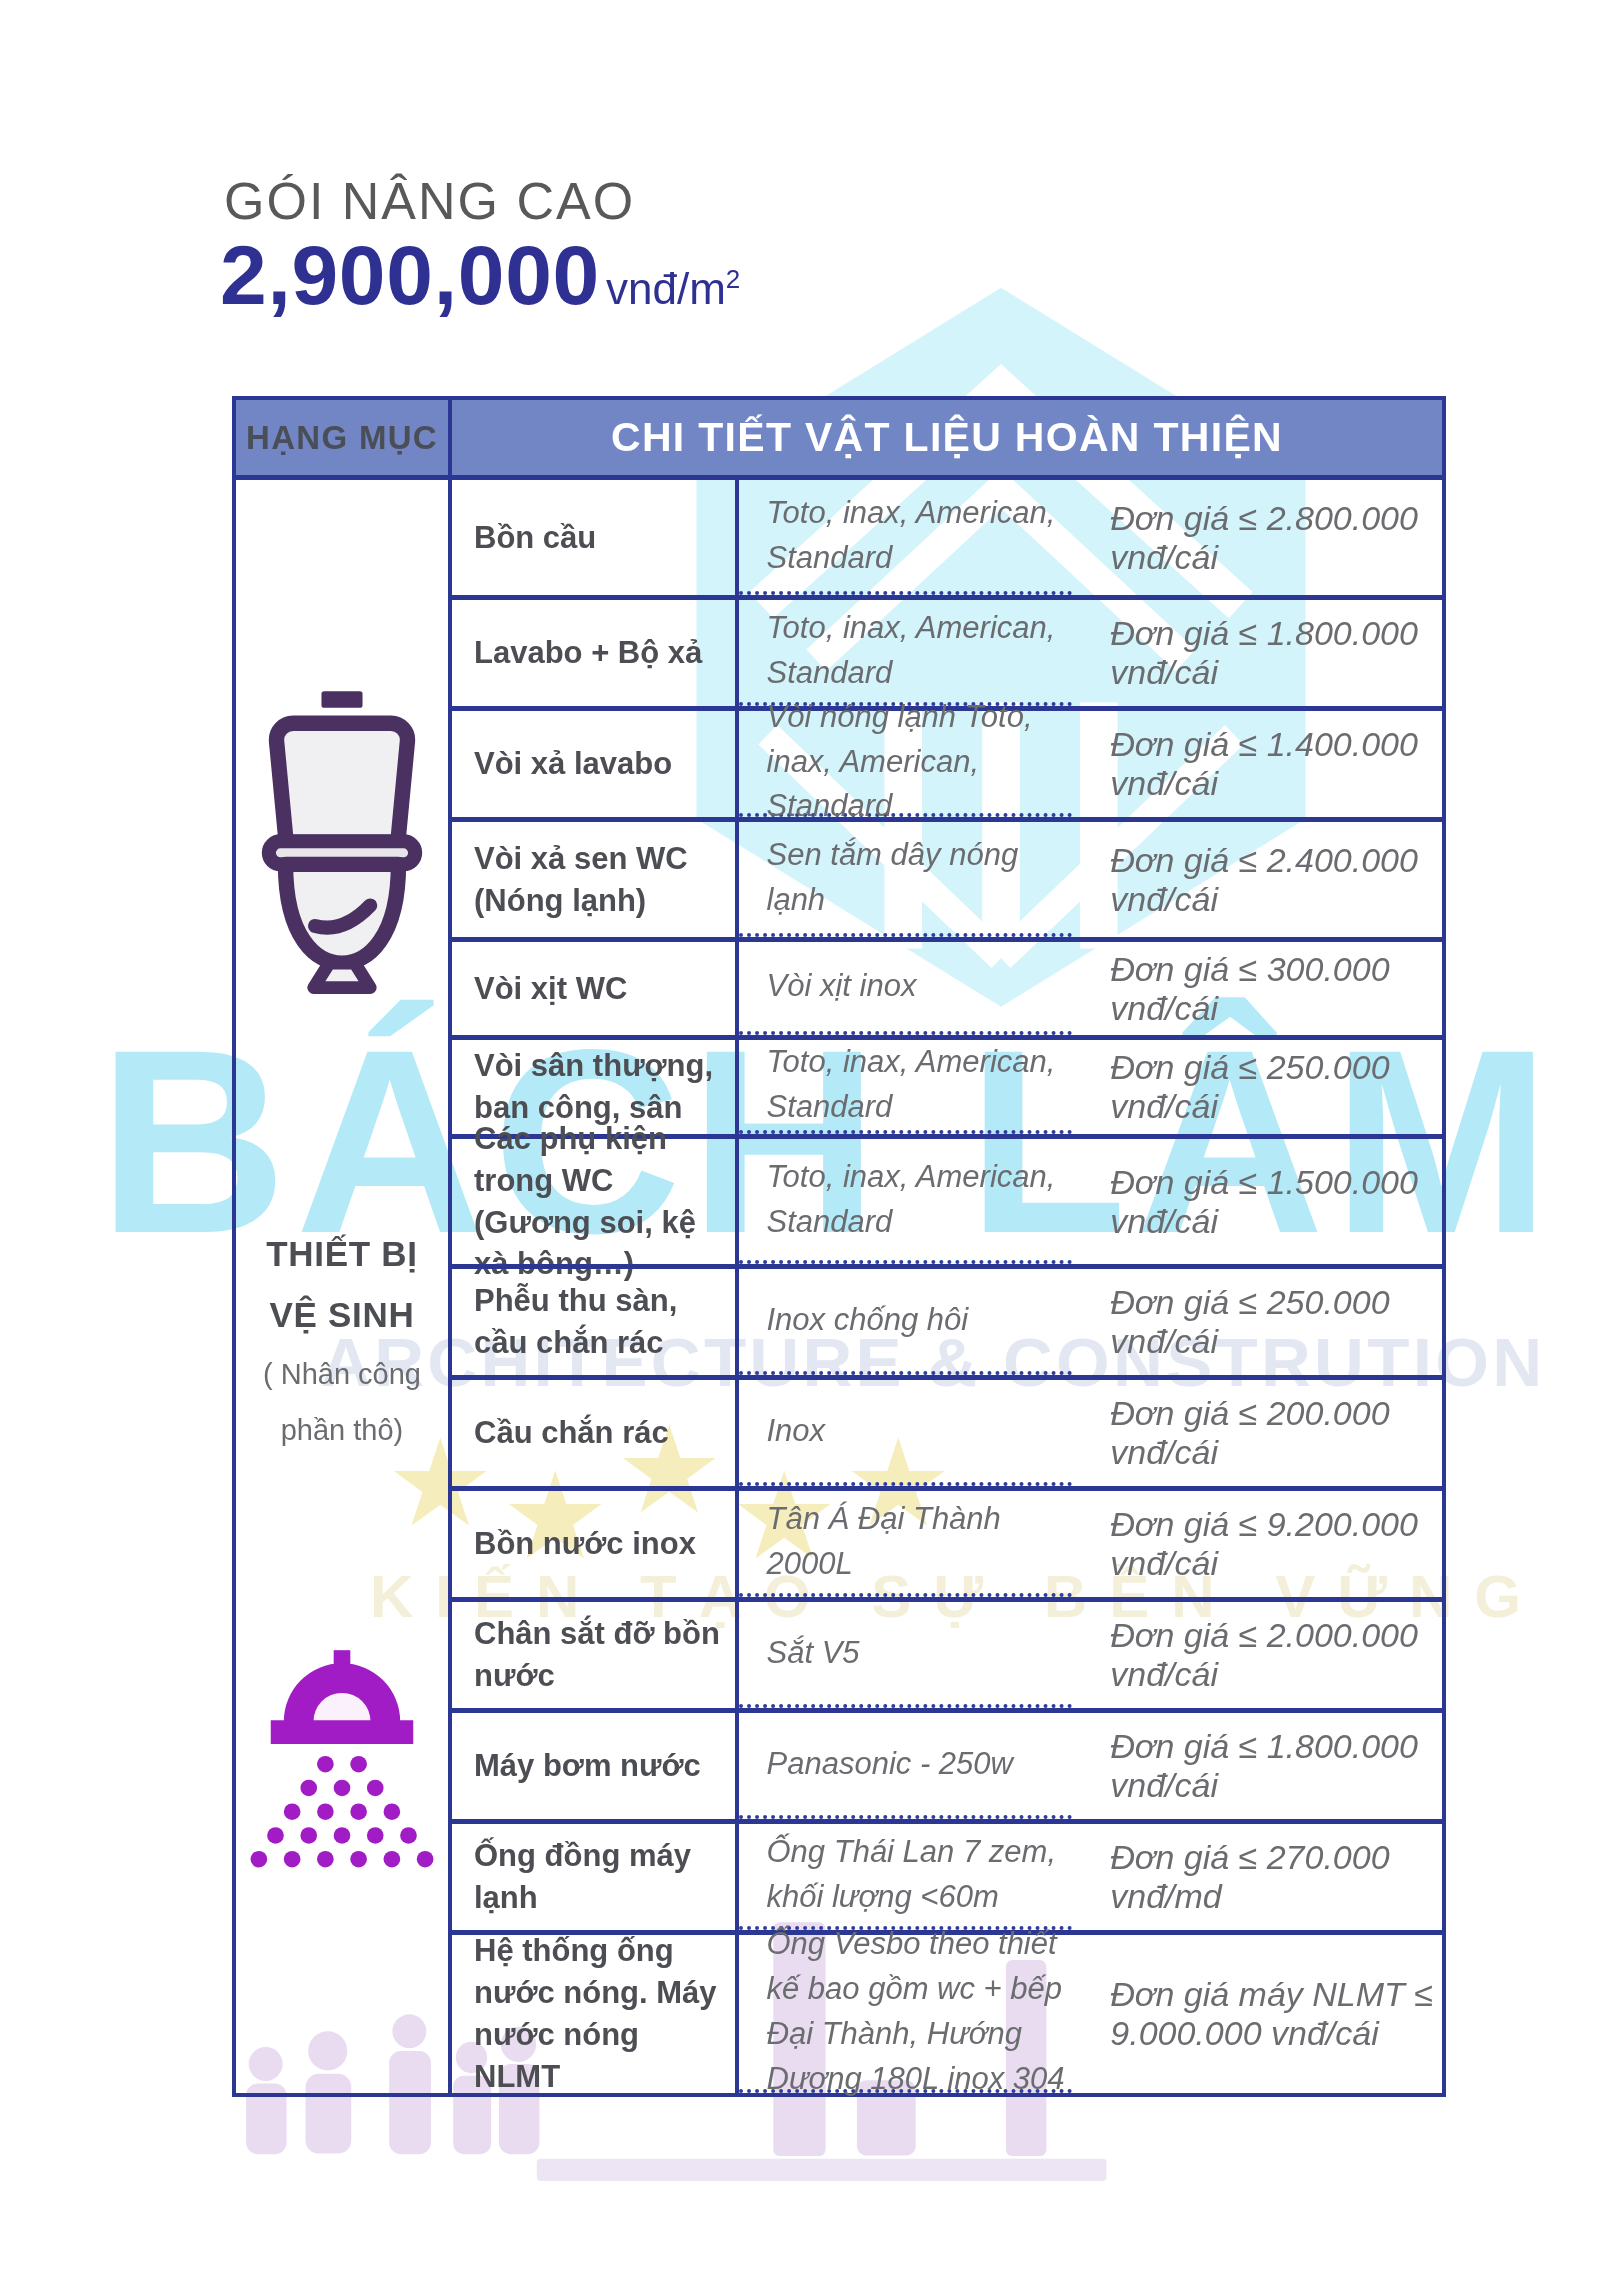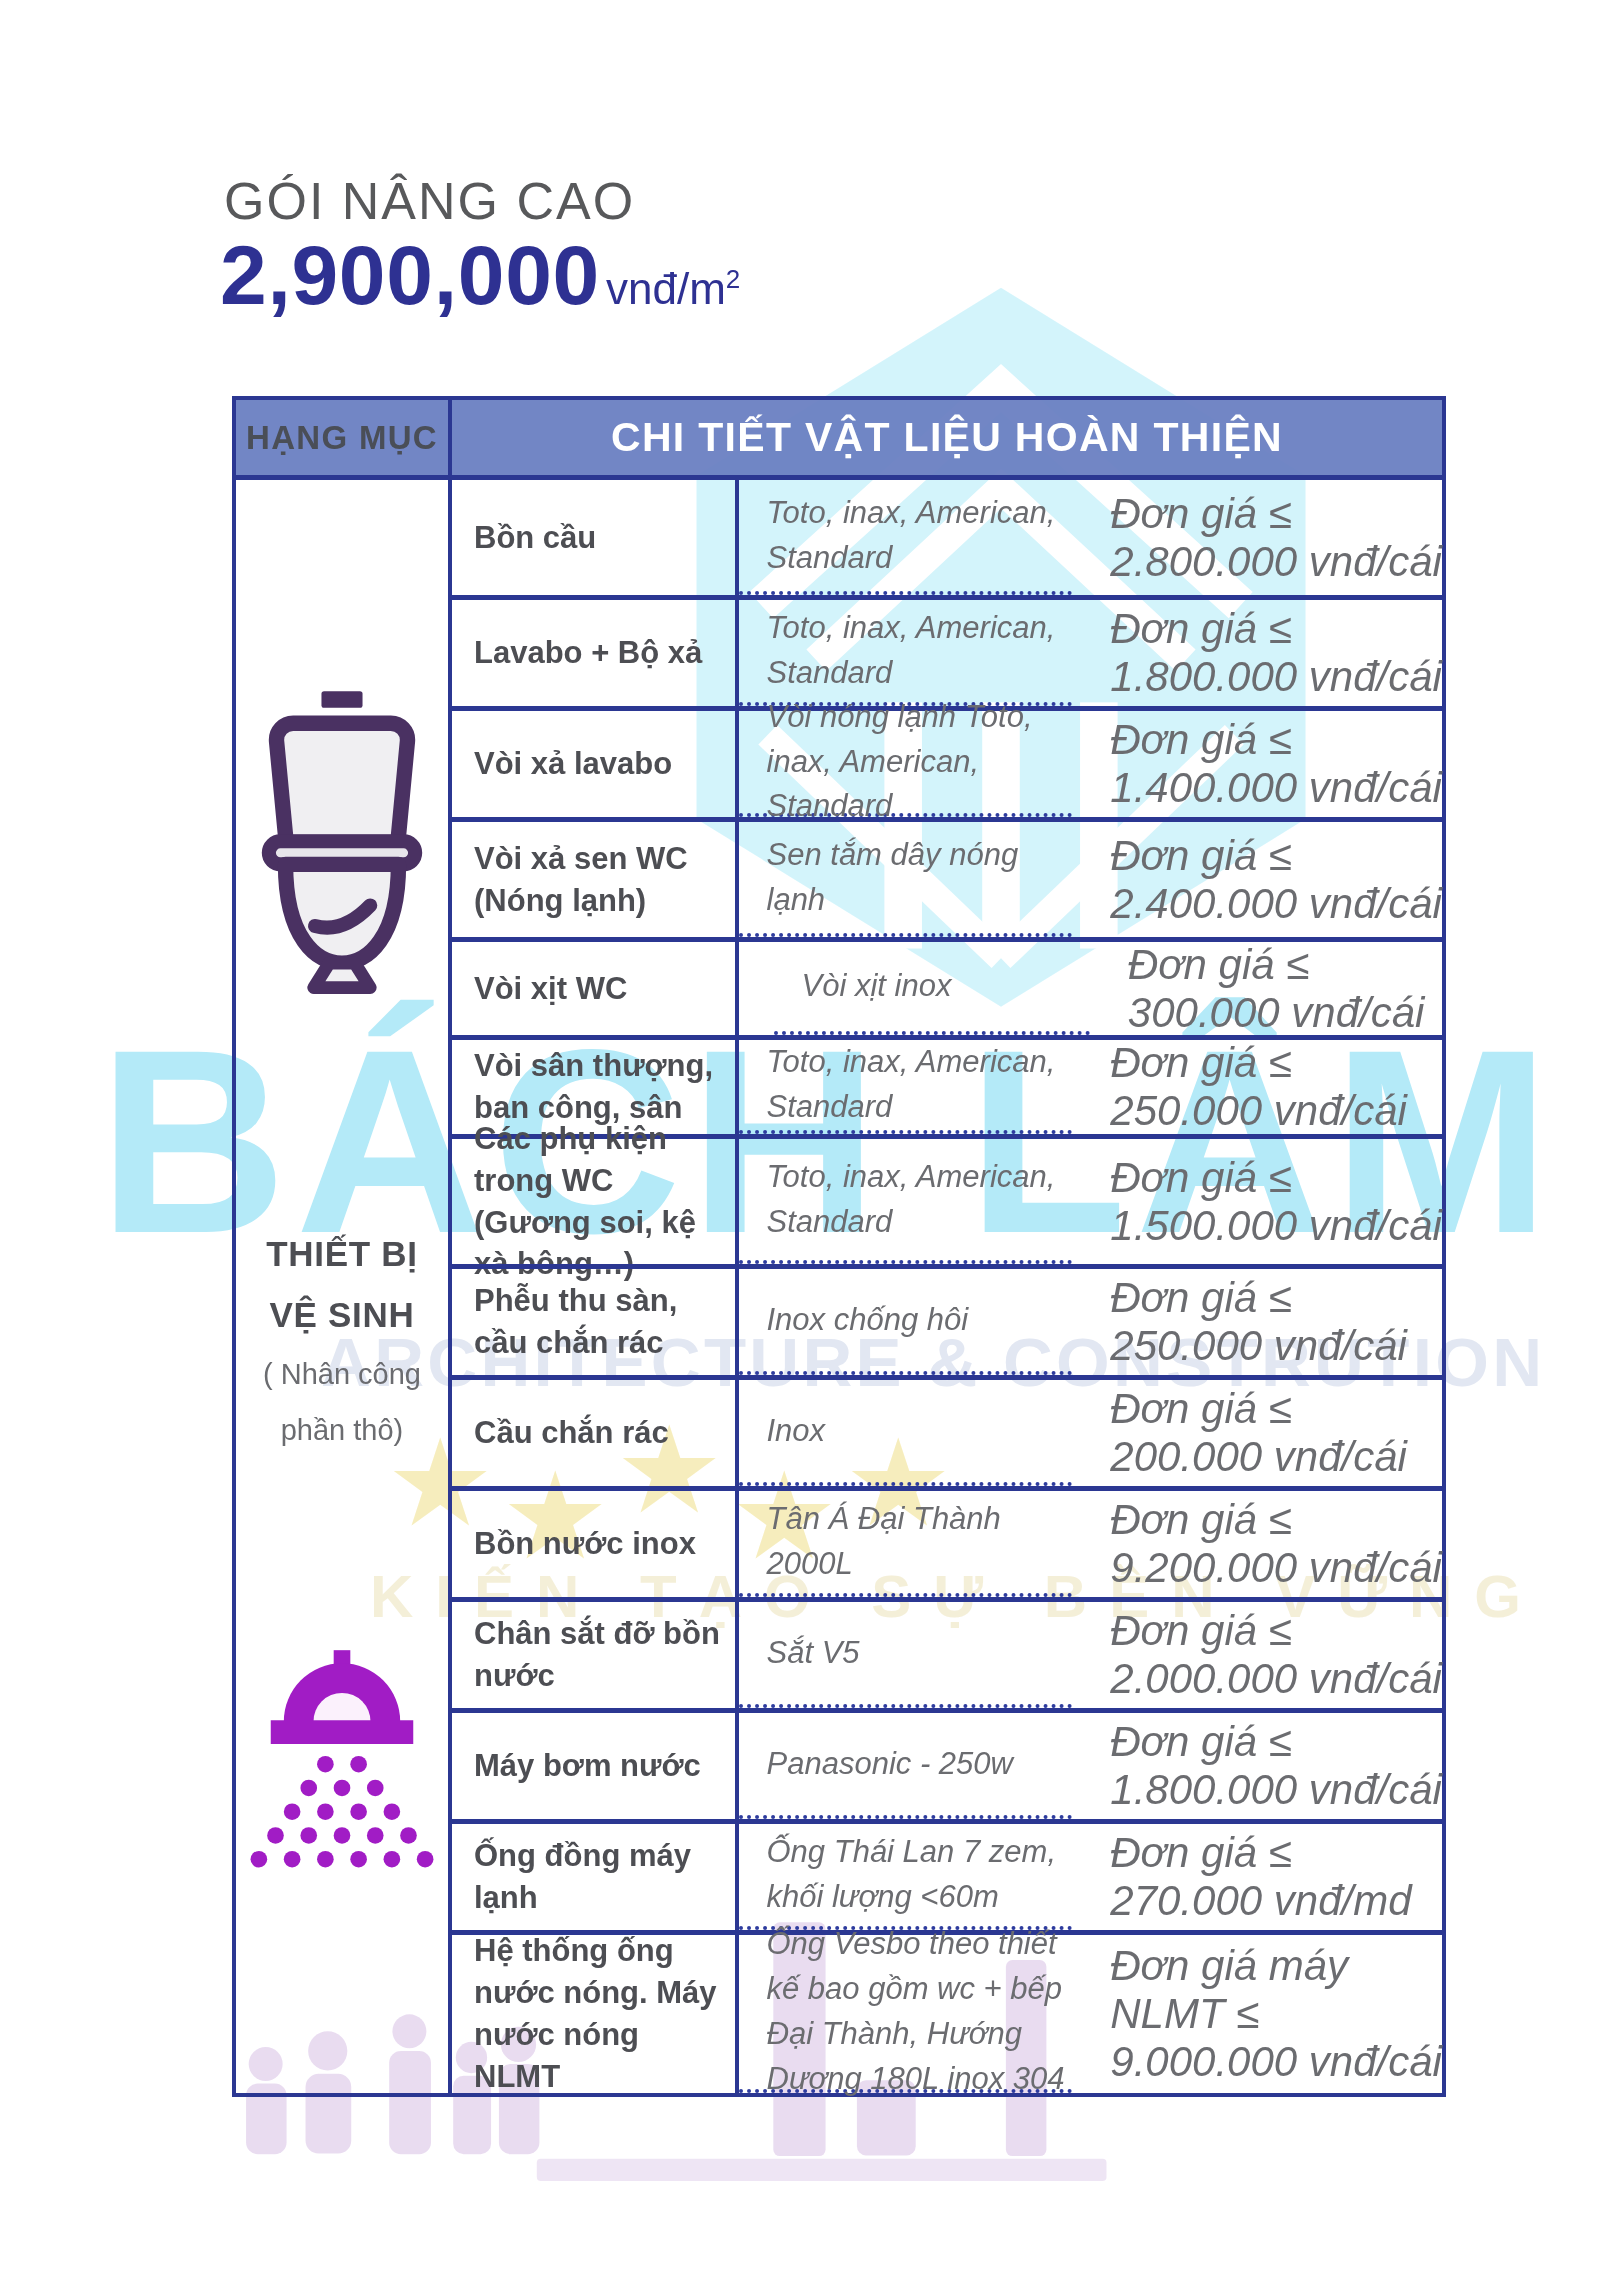--- a/index.html
+++ b/index.html
@@ -35,34 +35,34 @@
   .th1{width:216px;box-sizing:border-box;border-right:4.6px solid #2b3792;display:flex;align-items:center;
        justify-content:center;font-size:33px;font-weight:600;color:#4a4e57;letter-spacing:1.3px;}
   .th2{flex:1;display:flex;align-items:center;justify-content:center;color:#ffffff;font-weight:700;
        font-size:41px;letter-spacing:1.3px;}
   .tbody{display:flex;}
   .cat-cell{width:216px;box-sizing:border-box;border-right:4.6px solid #2b3792;position:relative;}
   .rows{flex:1;display:flex;flex-direction:column;}
   .t-row{display:flex;height:111px;box-sizing:border-box;border-top:5.2px solid #2b3792;}
   .t-row:nth-child(1){border-top:none;height:115px;}
   .t-row:nth-child(4){height:120px;}
-  .t-row:nth-child(5){height:98px;gap:35px;}
+  .t-row:nth-child(5){height:98px;}
   .t-row:nth-child(6){height:99px;}
   .t-row:nth-child(7){height:130px;}
   .t-row:nth-child(14){height:163px;}
   .name{width:287px;box-sizing:border-box;border-right:4.6px solid #2b3792;display:flex;align-items:center;
         padding:5.2px 11.8px 5.2px 22px;font-weight:700;font-size:31px;color:#4d4e53;line-height:1.35;}
   .detail{flex:1;display:flex;flex-direction:row;}
   .desc{flex:1 1 50%;display:flex;flex-direction:column;justify-content:center;margin-right:10.5px;
         padding-left:27.5px;border-bottom:4.6px dotted #2e3c9e;box-sizing:border-box;
         font-style:italic;font-size:31px;color:#6b6c70;}
   .desc span{display:block;line-height:1.45;}
   .desc span:empty{display:none;}
   .pr{flex:1 1 50%;display:flex;align-items:center;padding-left:27.5px;font-style:italic;
-      font-size:42px;color:#6b6c70;}
+      font-size:34px;color:#6b6c70;}
 
   
   .cat-toilet{position:absolute;top:206px;left:50%;transform:translateX(-50%);width:196px;height:308px;}
   .cat-label{position:absolute;top:743px;left:0;width:100%;text-align:center;}
   .cl-b{font-size:35px;font-weight:700;color:#4d4e53;line-height:1.75;letter-spacing:0.7px;}
   .cl-s{font-size:29px;color:#6b6c70;line-height:1.95;}
   .cat-shower{position:absolute;top:1165px;left:50%;transform:translateX(-50%);width:190px;height:236px;}
 </style>
 </head>
 <body>

